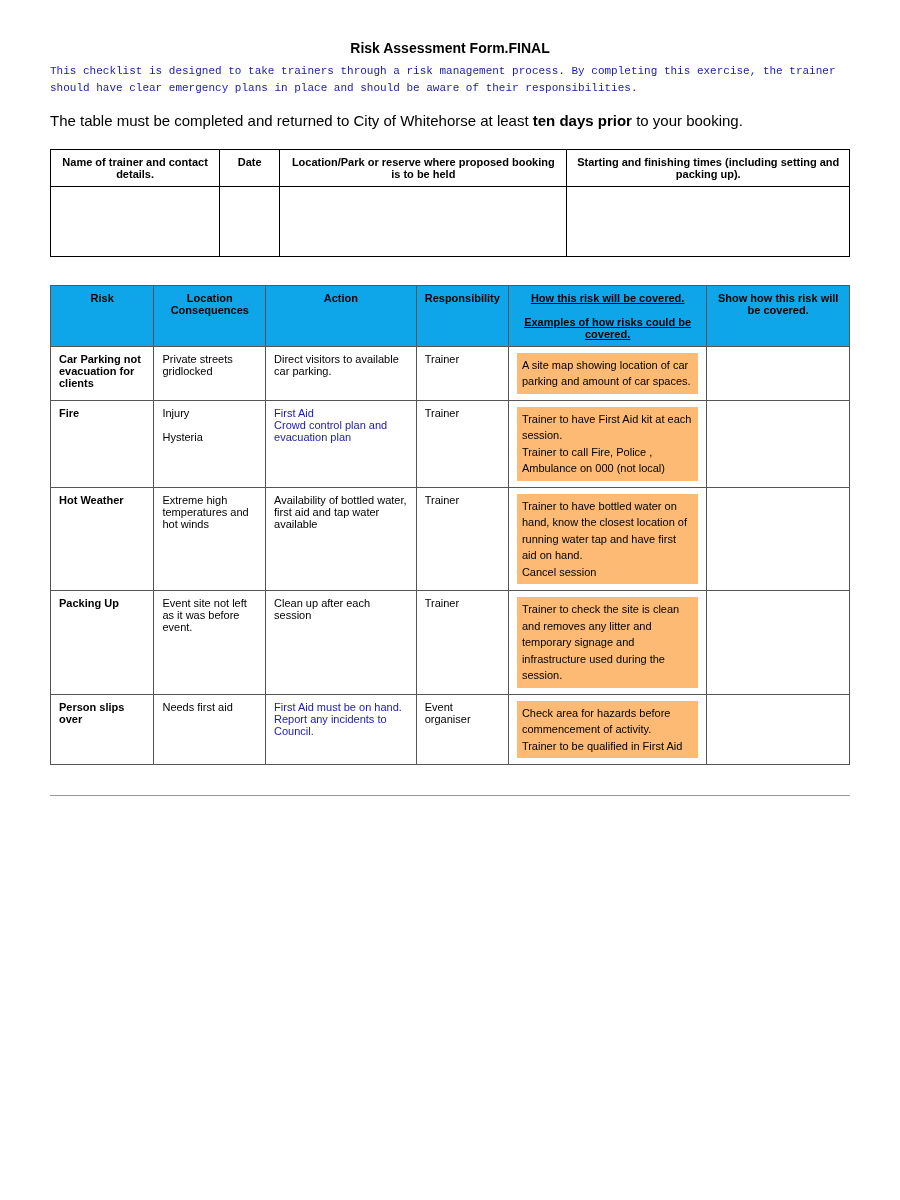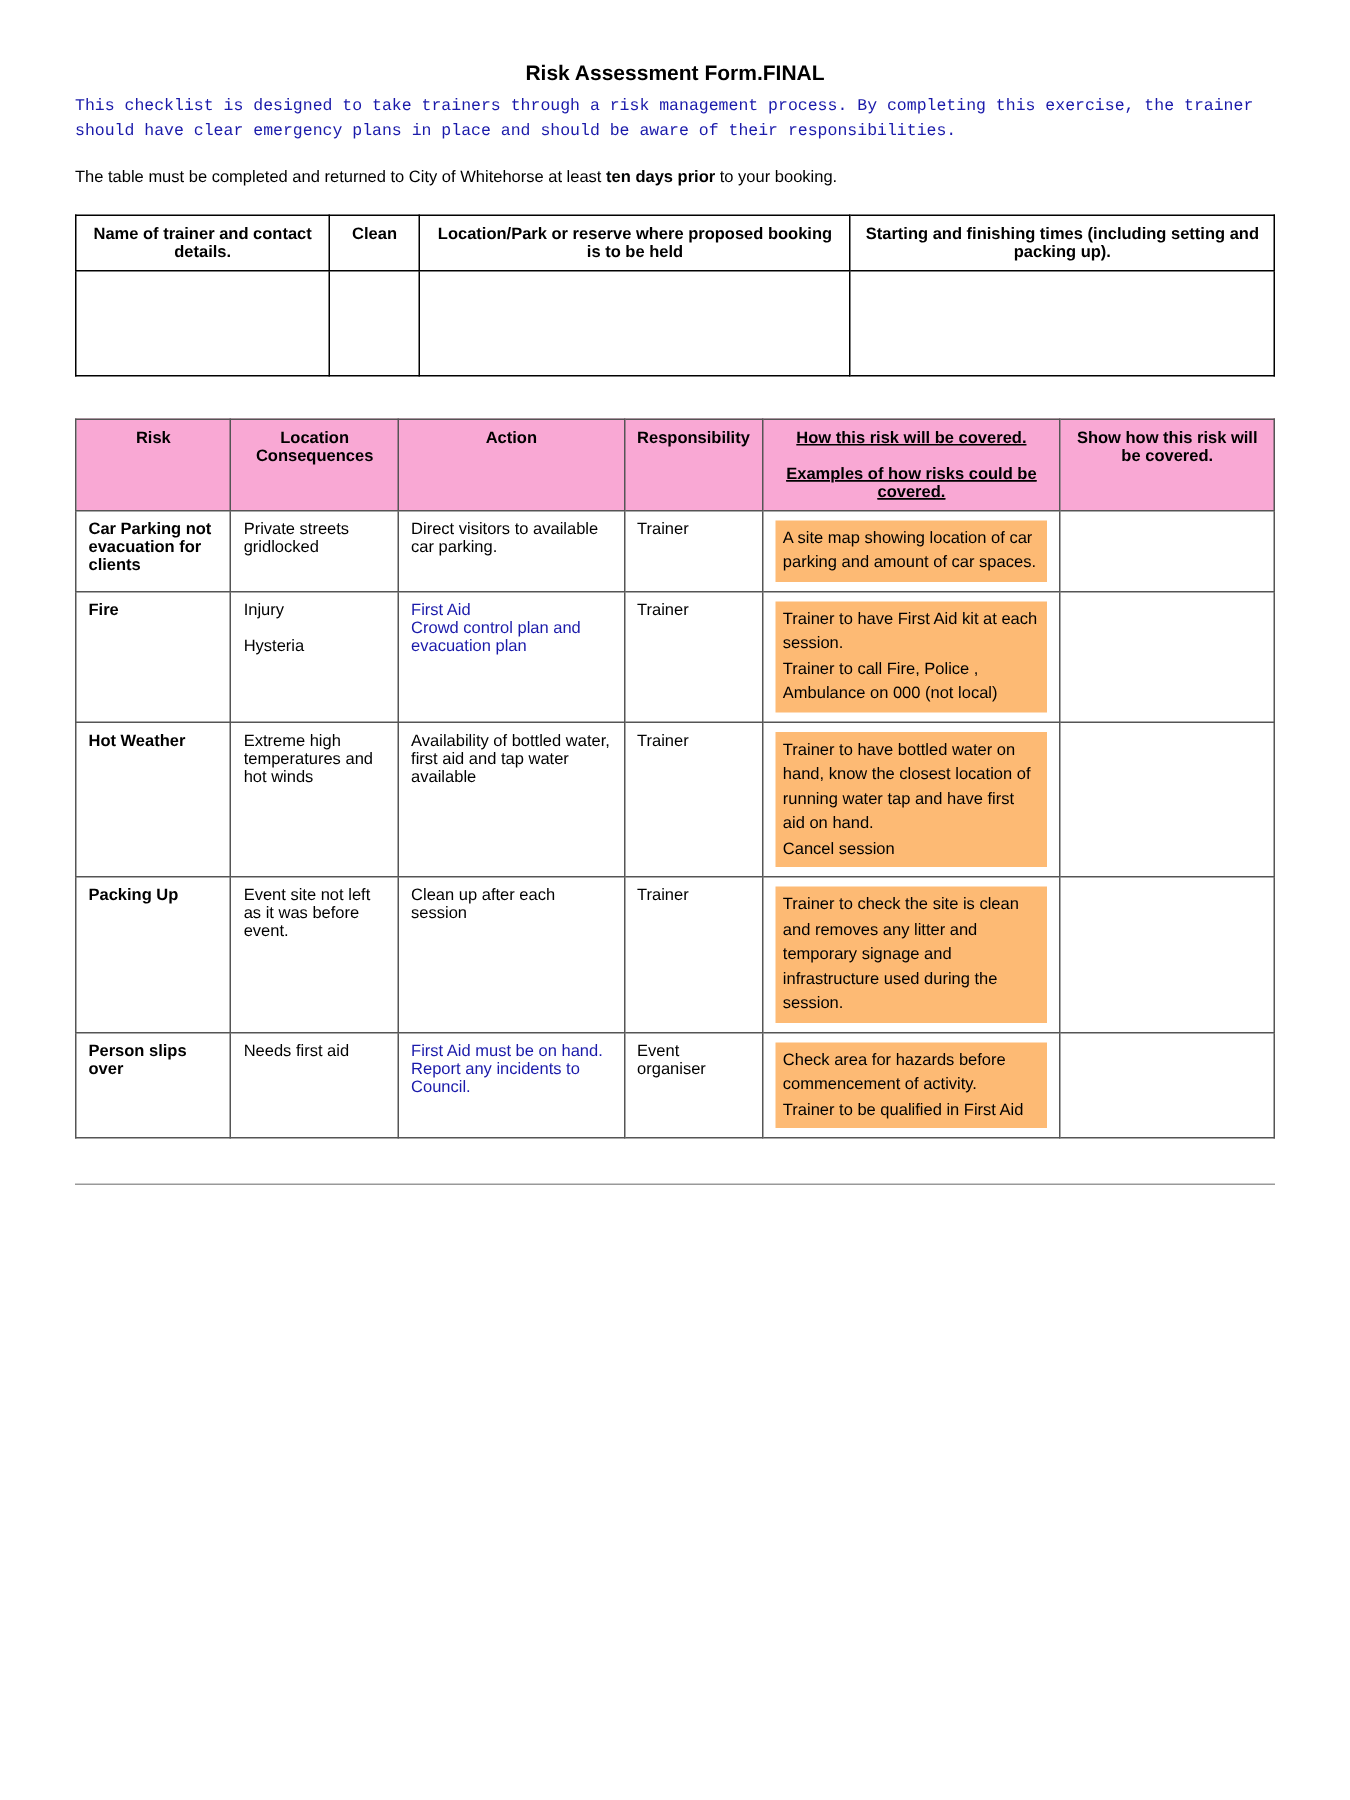--- a/index.html
+++ b/index.html
@@ -22,21 +22,21 @@
 
     .intro-text {
       color: #1a1aaa;
       font-size: 11px;
       margin-bottom: 14px;
       line-height: 1.5;
       font-family: Liberation Mono, monospace;
     }
 
     .table-note {
-      font-size: 11px;
+      font-size: 15px;
       margin-bottom: 16px;
       line-height: 1.5;
     }
 
     .table-note strong {
       font-weight: bold;
     }
 
     
     .info-table {
@@ -66,21 +66,21 @@
     }
     .risk-table th, .risk-table td {
       border: 1.5px solid #555;
       padding: 6px 8px;
       vertical-align: top;
       font-size: 11px;
     }
     .risk-table thead th {
       font-weight: bold;
       text-align: center;
-      background: #f9a8d4;
+      background: #0ea5e9;
       font-size: 11px;
       margin-top: 16px;
     }
     .risk-table .col-risk { width: 13%; }
     .risk-table .col-consequences { width: 14%; }
     .risk-table .col-action { width: 19%; }
     .risk-table .col-responsibility { width: 11%; }
     .risk-table .col-examples { width: 25%; }
     .risk-table .col-show { width: 18%; }
 
@@ -122,21 +122,21 @@
 <p class="intro-text">This checklist is designed to take trainers through a risk management process.  By completing this exercise, the trainer should have clear emergency plans in place and should be aware of their responsibilities.</p>
 
 <p class="table-note">
   <span>The table must be completed and returned to City of Whitehorse at least </span><strong>ten days prior</strong><span> to your booking.</span>
 </p>
 
 <table class="info-table">
   <thead>
     <tr>
       <th>Name of trainer and contact details.</th>
-      <th style="width:60px;">Clean</th>
+      <th style="width:60px;">Date</th>
       <th>Location/Park or reserve where proposed booking is to be held</th>
       <th>Starting and finishing times (including setting and packing up).</th>
     </tr>
   </thead>
   <tbody>
     <tr class="empty-row">
       <td></td>
       <td></td>
       <td></td>
       <td></td>

